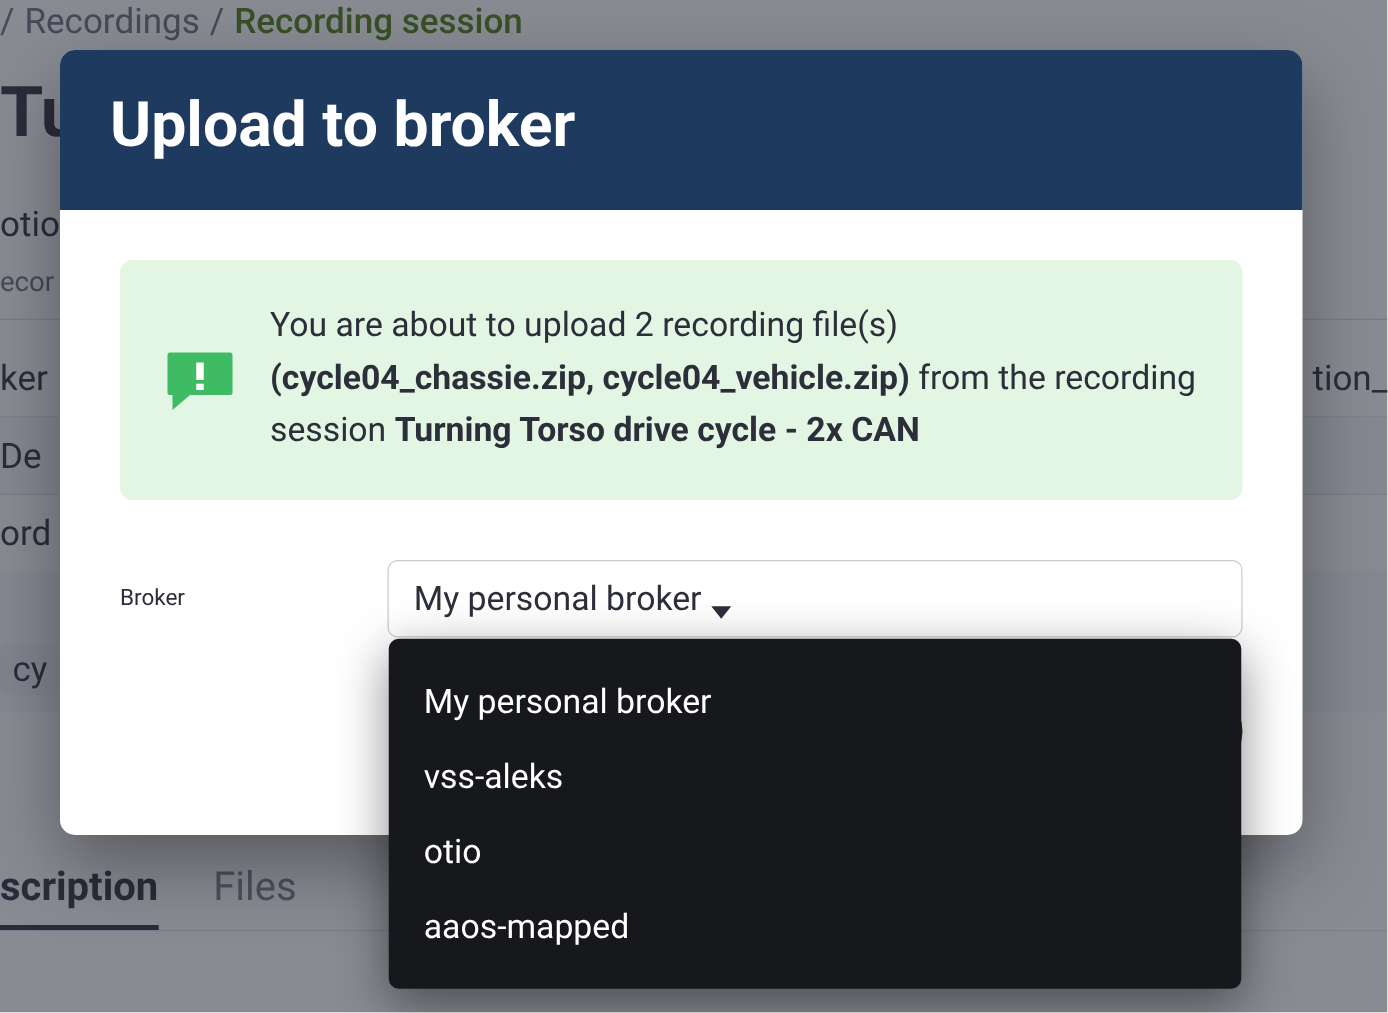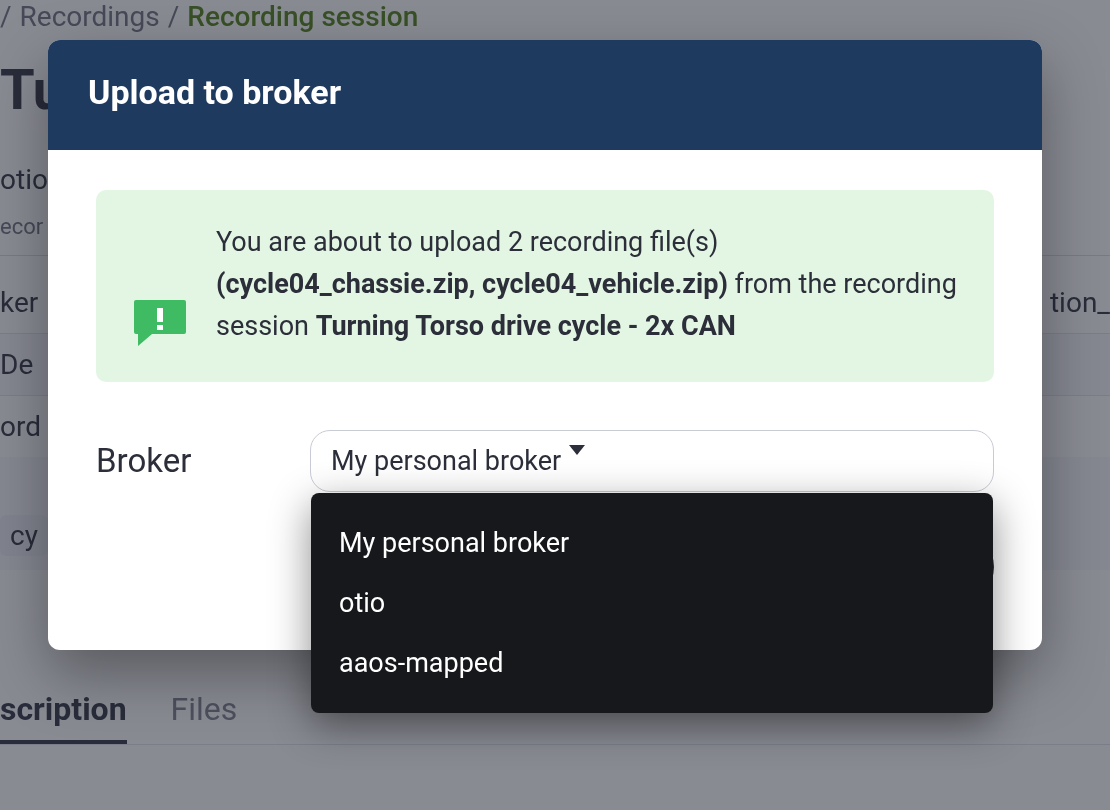--- a/index.html
+++ b/index.html
@@ -89,33 +89,33 @@
       box-shadow: 0 24px 60px rgba(0,0,0,0.35);
       overflow: visible;
     }
     .modal-header {
       background: #1f3a5f;
       color: #fff;
       padding: 32px 40px 38px 40px;
       border-radius: 12px 12px 0 0;
     }
     .modal-header h1 {
-      font-size: 34px;
+      font-size: 50px;
       font-weight: 700;
     }
     .modal-body {
       padding: 40px 48px 48px 48px;
     }
     .alert {
       display: flex;
       gap: 28px;
       background: #e2f6e3;
       border-radius: 10px;
       padding: 32px 36px 34px 36px;
-      align-items: flex-end;
+      align-items: center;
     }
     .alert-icon {
       width: 56px;
       height: 50px;
       flex-shrink: 0;
       margin-top: 4px;
     }
     .alert-text {
       font-size: 27px;
       line-height: 1.55;
@@ -123,34 +123,34 @@
     }
     .alert-text .bold { font-weight: 700; }
 
     .form-row {
       display: flex;
       align-items: center;
       margin-top: 48px;
       gap: 24px;
     }
     .form-label {
-      font-size: 33px;
+      font-size: 18px;
       color: #2c2e3a;
       width: 190px;
       flex-shrink: 0;
     }
     .select {
       flex: 1;
       border: 1px solid #c9ccd4;
-      border-radius: 20px;
+      border-radius: 8px;
       padding: 14px 20px;
       font-size: 27px;
       color: #2c2e3a;
       display: flex;
-      align-items: flex-start;
+      align-items: flex-end;
       gap: 8px;
       cursor: pointer;
       background: #fff;
       position: relative;
       min-height: 58px;
     }
     .caret {
       width: 0;
       height: 0;
       border-left: 8px solid transparent;
@@ -257,20 +257,21 @@
     </div>
 
     <div class="form-row">
       <div class="form-label">Broker</div>
       <div class="select">
         <span>My personal broker</span>
         <span class="caret"></span>
 
         <div class="dropdown">
           <div class="dropdown-item">My personal broker</div>
+          <div class="dropdown-item">vss-aleks</div>
           <div class="dropdown-item">otio</div>
           <div class="dropdown-item">aaos-mapped</div>
         </div>
       </div>
     </div>
 
     <div class="modal-footer">
       <button class="btn btn-cancel">Cancel</button>
       <button class="btn btn-upload">Upload</button>
     </div>

